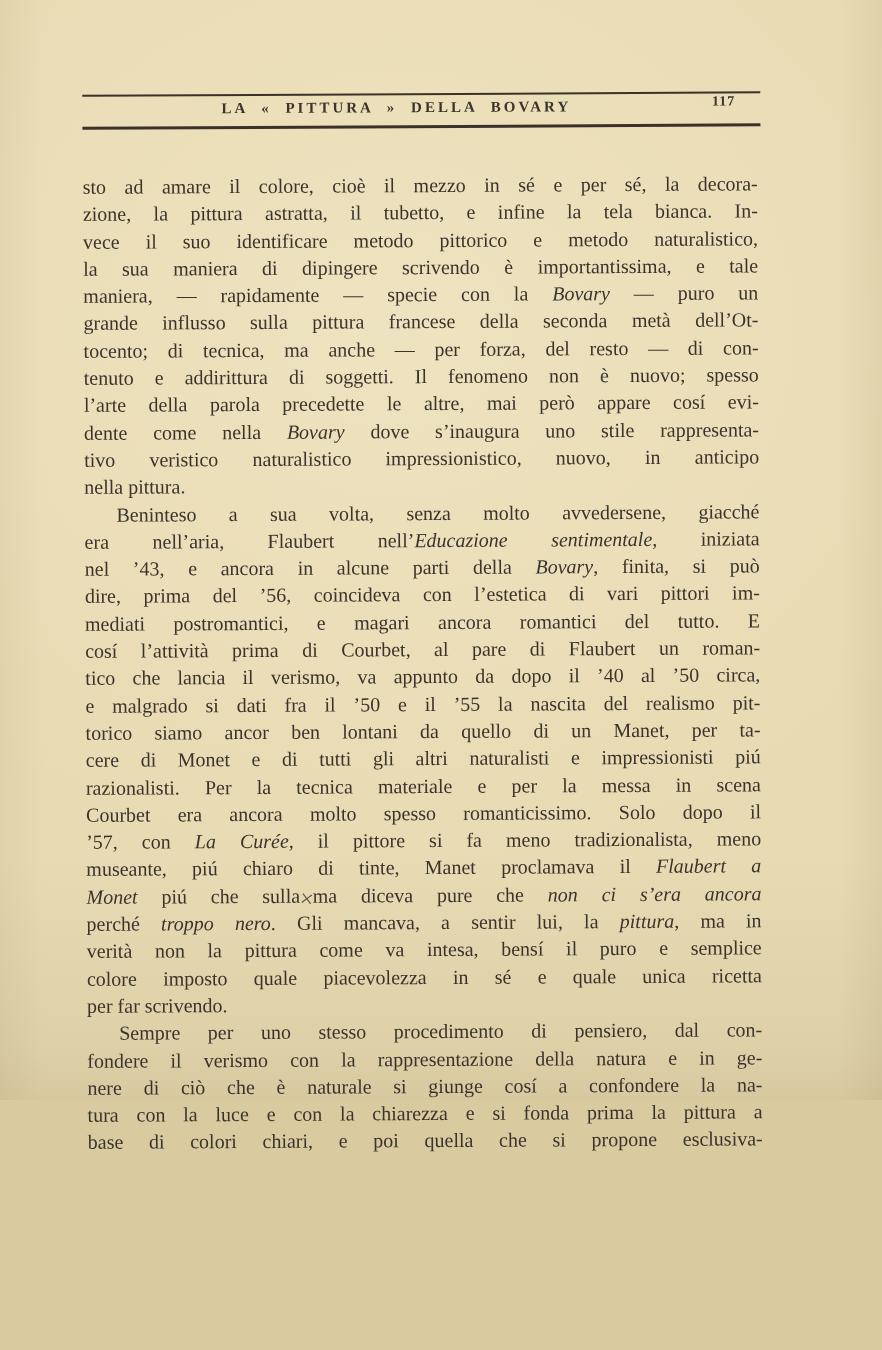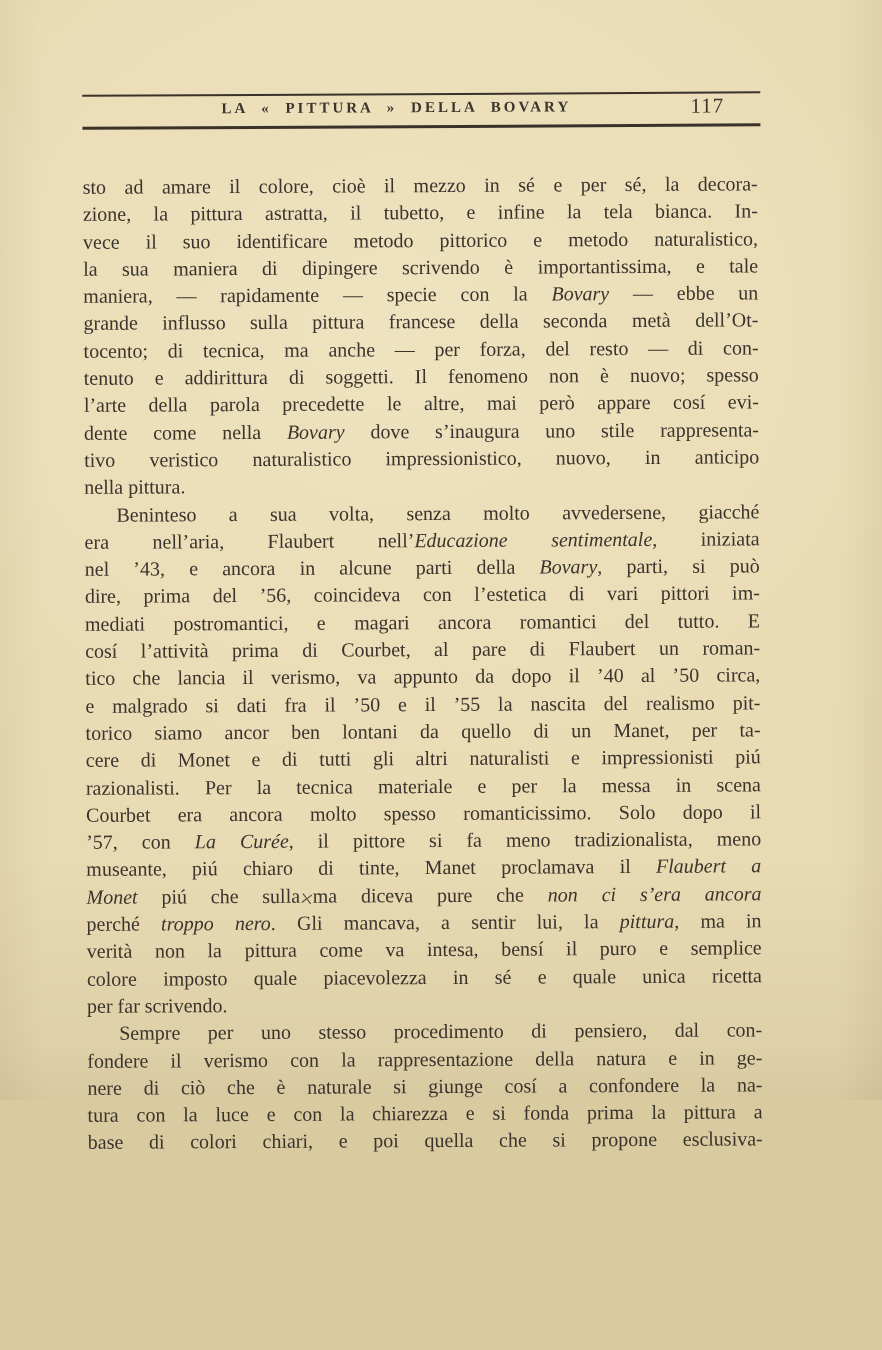--- a/index.html
+++ b/index.html
@@ -34,22 +34,22 @@
   .rule-bottom{top:125px;height:3px;}
   .head-title{
     position:absolute;top:99px;left:0;width:628px;
     text-align:center;
     font-size:15px;font-weight:700;
     letter-spacing:3px;word-spacing:7px;
     color:var(--ink);
     white-space:nowrap;
   }
   .page-number{
-    position:absolute;top:95px;right:36px;
-    font-size:21px;font-weight:400;
+    position:absolute;top:95px;right:25px;
+    font-size:14px;font-weight:700;
     letter-spacing:1px;
     color:var(--ink);
   }
   
   .text-block{
     position:absolute;left:85px;top:172px;width:675px;
     font-size:20px;line-height:27.3px;
     color:var(--ink);
   }
   .line{
@@ -81,33 +81,33 @@
       <div class="page-number">117</div>
       <div class="rule rule-bottom"></div>
     </div>
 
     <div class="text-block">
         <div class="para">
           <div class="line"><span>sto ad amare il colore, cioè il mezzo in sé e per sé, la decora-</span></div>
           <div class="line"><span>zione, la pittura astratta, il tubetto, e infine la tela bianca. In-</span></div>
           <div class="line"><span>vece il suo identificare metodo pittorico e metodo naturalistico,</span></div>
           <div class="line"><span>la sua maniera di dipingere scrivendo è importantissima, e tale</span></div>
-          <div class="line"><span>maniera, — rapidamente — specie con la </span><em>Bovary</em><span> — ebbe un</span></div>
+          <div class="line"><span>maniera, — rapidamente — specie con la </span><em>Bovary</em><span> — puro un</span></div>
           <div class="line"><span>grande influsso sulla pittura francese della seconda metà dell’Ot-</span></div>
           <div class="line"><span>tocento; di tecnica, ma anche — per forza, del resto — di con-</span></div>
           <div class="line"><span>tenuto e addirittura di soggetti. Il fenomeno non è nuovo; spesso</span></div>
           <div class="line"><span>l’arte della parola precedette le altre, mai però appare cosí evi-</span></div>
           <div class="line"><span>dente come nella </span><em>Bovary</em><span> dove s’inaugura uno stile rappresenta-</span></div>
           <div class="line"><span>tivo veristico naturalistico impressionistico, nuovo, in anticipo</span></div>
           <div class="line short"><span>nella pittura.</span></div>
         </div>
         <div class="para indent">
           <div class="line"><span>Beninteso a sua volta, senza molto avvedersene, giacché</span></div>
           <div class="line"><span>era nell’aria, Flaubert nell’</span><em>Educazione sentimentale</em><span>, iniziata</span></div>
-          <div class="line"><span>nel ’43, e ancora in alcune parti della </span><em>Bovary</em><span>, parti, si può</span></div>
+          <div class="line"><span>nel ’43, e ancora in alcune parti della </span><em>Bovary</em><span>, finita, si può</span></div>
           <div class="line"><span>dire, prima del ’56, coincideva con l’estetica di vari pittori im-</span></div>
           <div class="line"><span>mediati postromantici, e magari ancora romantici del tutto. E</span></div>
           <div class="line"><span>cosí l’attività prima di Courbet, al pare di Flaubert un roman-</span></div>
           <div class="line"><span>tico che lancia il verismo, va appunto da dopo il ’40 al ’50 circa,</span></div>
           <div class="line"><span>e malgrado si dati fra il ’50 e il ’55 la nascita del realismo pit-</span></div>
           <div class="line"><span>torico siamo ancor ben lontani da quello di un Manet, per ta-</span></div>
           <div class="line"><span>cere di Monet e di tutti gli altri naturalisti e impressionisti piú</span></div>
           <div class="line"><span>razionalisti. Per la tecnica materiale e per la messa in scena</span></div>
           <div class="line"><span>Courbet era ancora molto spesso romanticissimo. Solo dopo il</span></div>
           <div class="line"><span>’57, con </span><em>La Curée</em><span>, il pittore si fa meno tradizionalista, meno</span></div>

